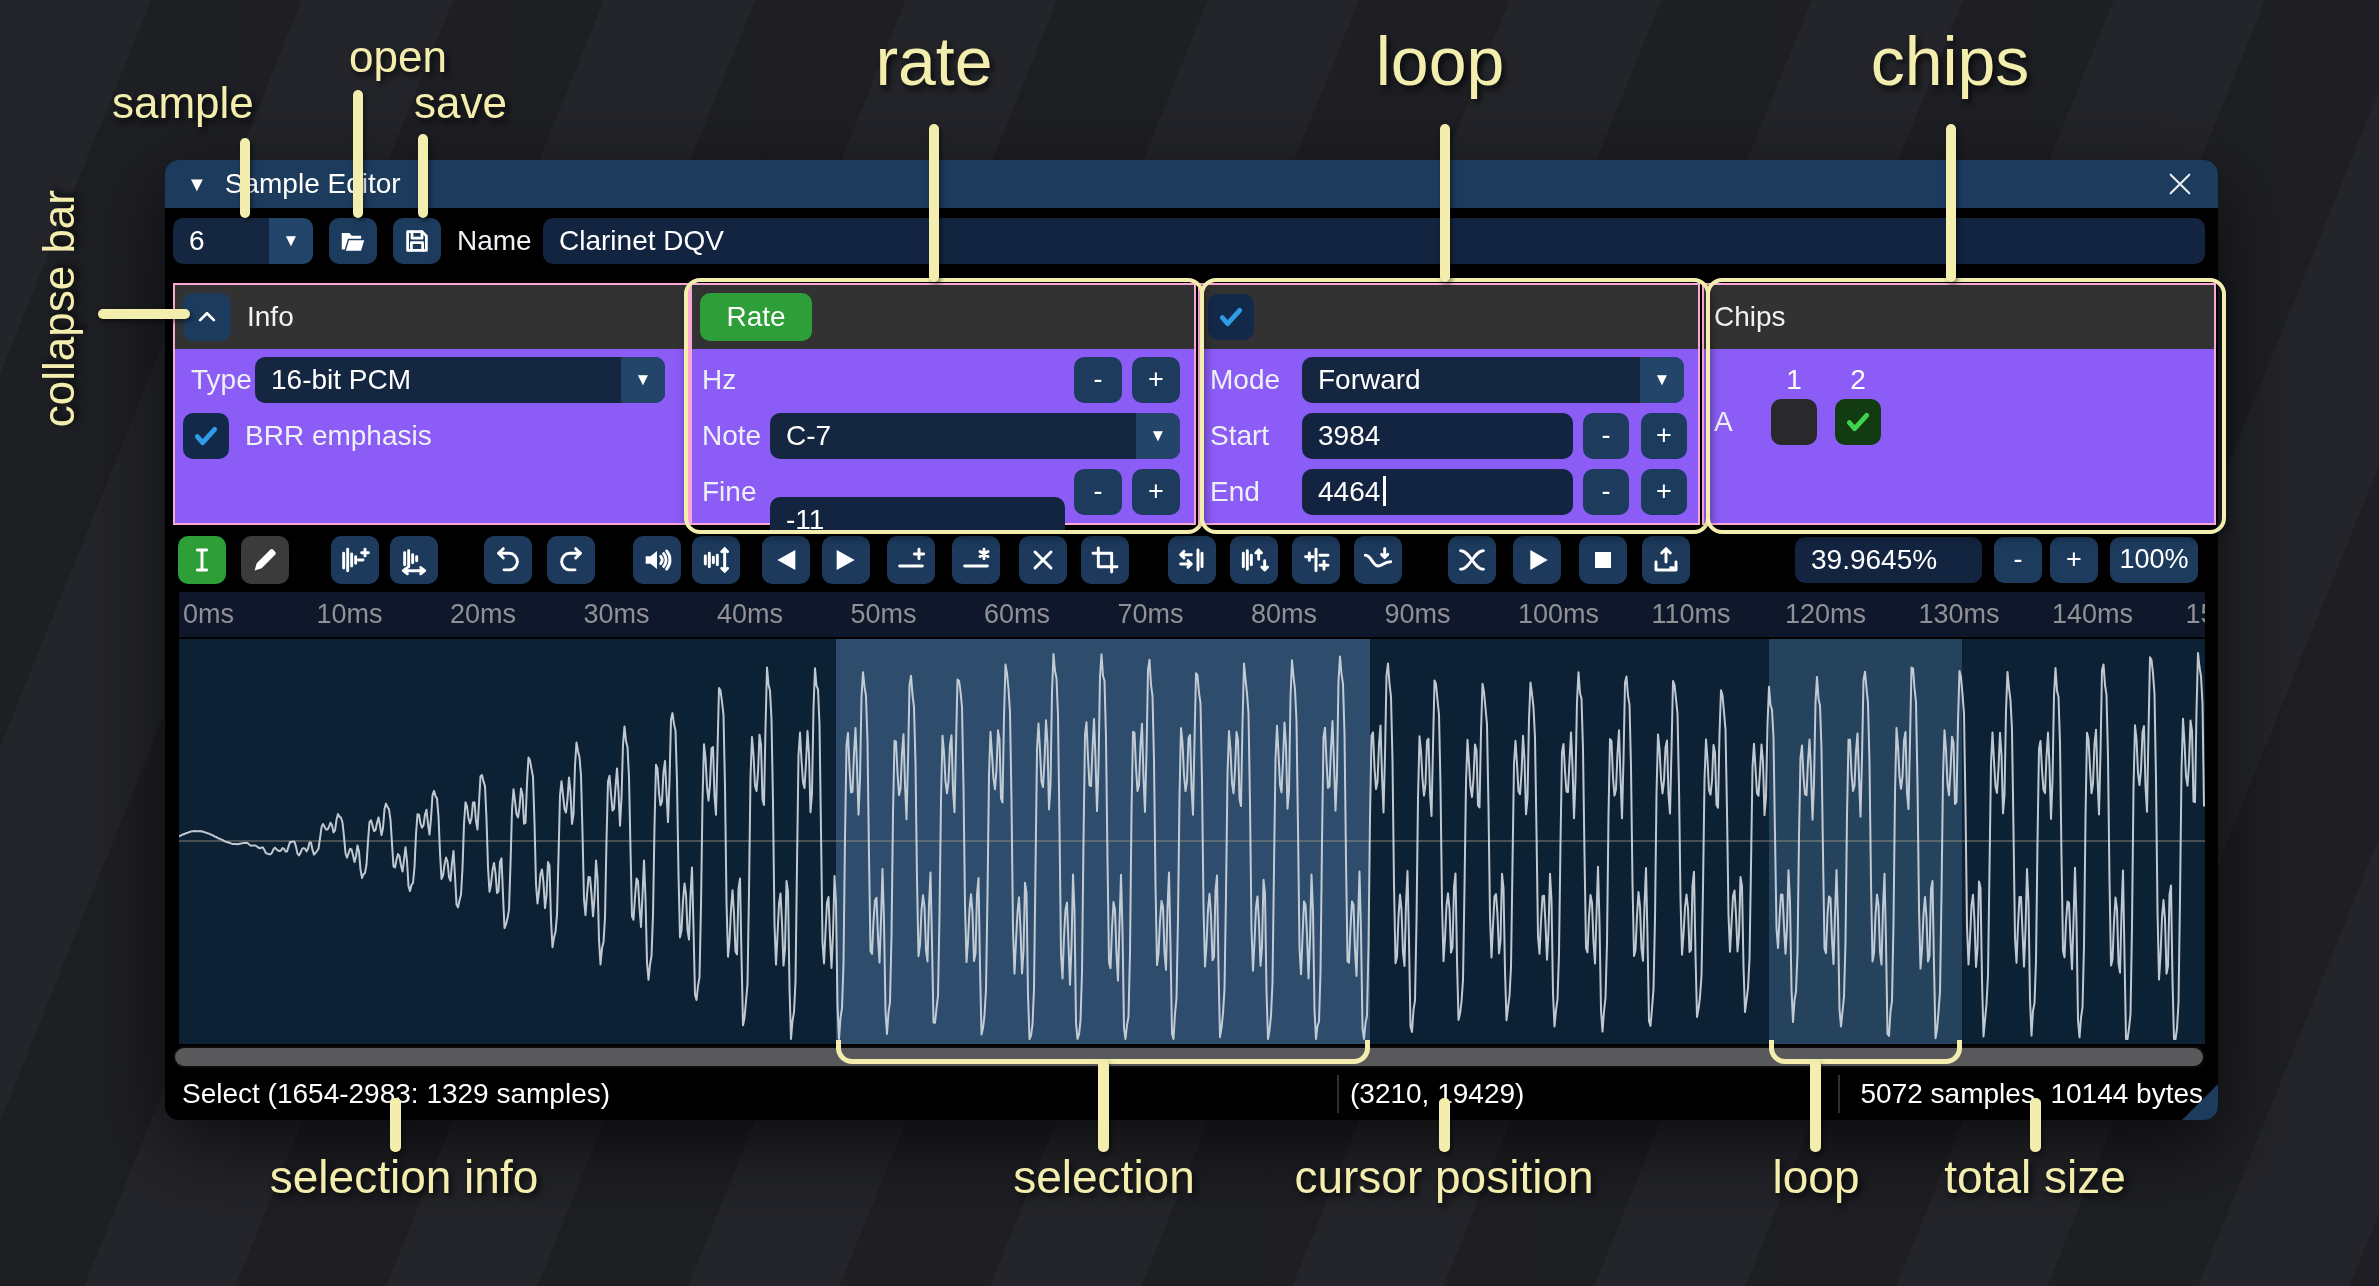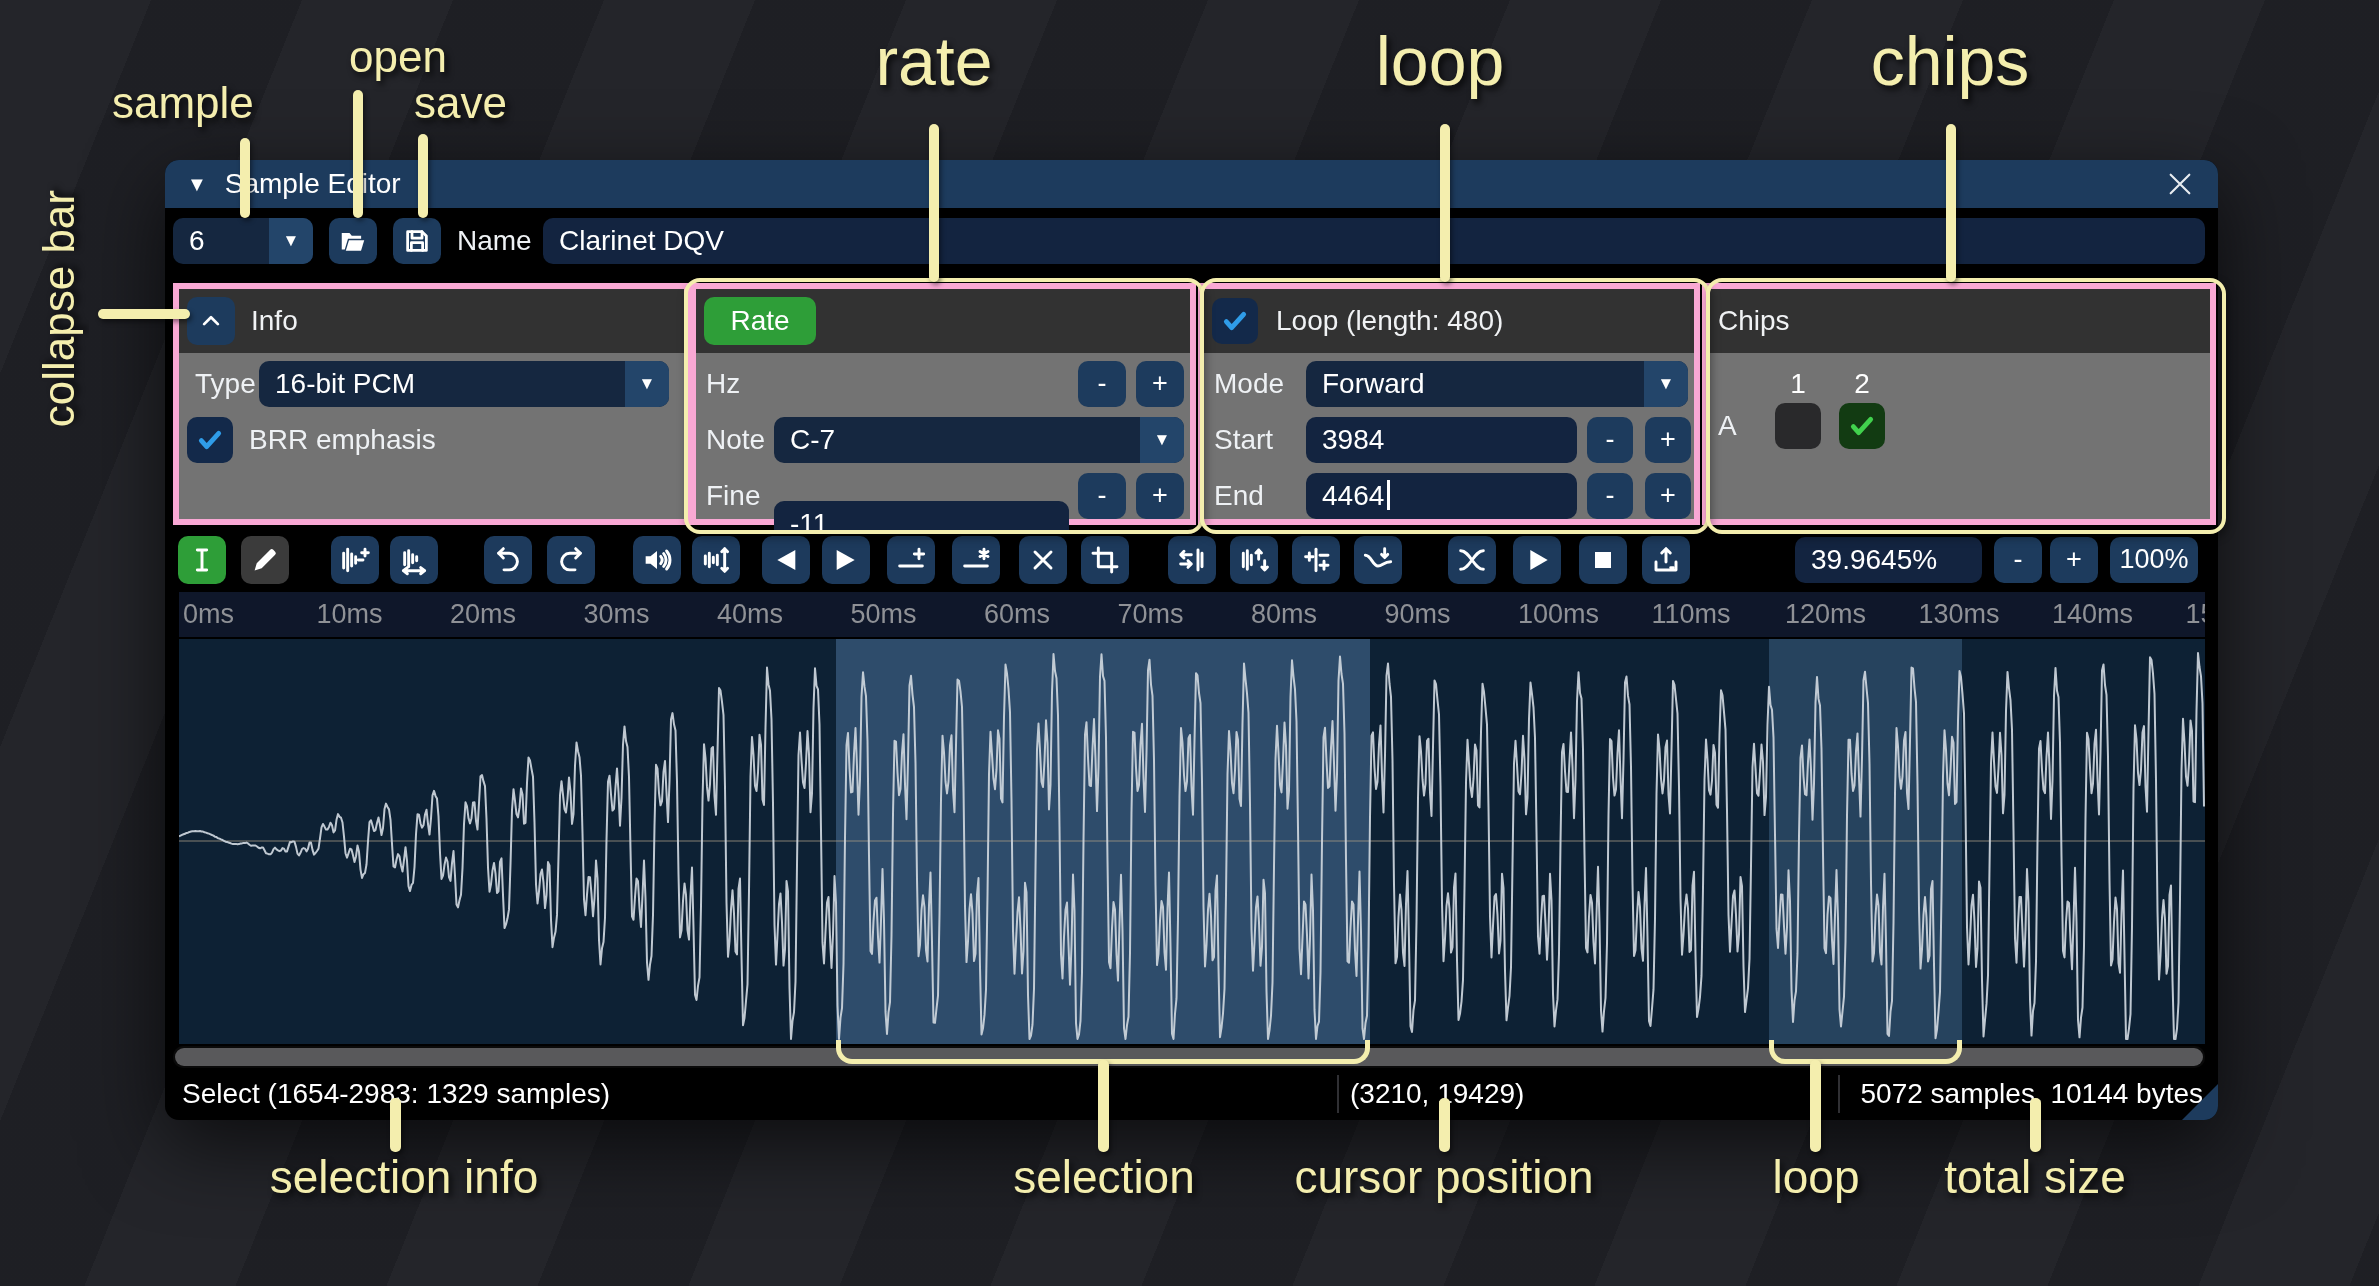--- a/index.html
+++ b/index.html
@@ -22,21 +22,21 @@
   .combo{position:absolute;height:46px;background:#152740;border-radius:10px;color:#fff;font-size:28px;
     line-height:46px;display:flex;justify-content:space-between;overflow:hidden;}
   .combo-val{padding:0 16px;}
   .combo-arrow{width:44px;background:#23456a;color:#fff;font-size:17px;flex:none;
     display:flex;align-items:center;justify-content:center;}
   .icon-btn{position:absolute;width:48px;height:46px;background:#1d3b5d;border-radius:10px;
     display:flex;align-items:center;justify-content:center;}
   .icon-btn svg{width:30px;height:30px;}
   svg .st{stroke:#fff;fill:none;stroke-width:2.2;stroke-linecap:round;stroke-linejoin:round;}
   
-  .panel{position:absolute;top:123px;height:242px;background:#737373;border:6px solid #f9a8d4;box-sizing:border-box;}
+  .panel{position:absolute;top:123px;height:242px;background:#8b5cf6;border:2px solid #f9a8d4;box-sizing:border-box;}
   .phead{position:absolute;left:0;top:0;right:0;height:64px;background:#323232;}
   .phead-lbl{position:absolute;color:#f0f2f4;font-size:28px;line-height:64px;white-space:nowrap;}
   .tab{position:absolute;height:48px;border-radius:10px;color:#fff;font-size:28px;line-height:48px;text-align:center;}
   .tab.green{background:#2e9e38;}
   .tab.gray{background:#3b3b3b;}
   .checkbox{position:absolute;width:46px;height:46px;background:#13294a;border-radius:10px;
     display:flex;align-items:center;justify-content:center;}
   .checkbox svg{width:32px;height:32px;}
   .checkbox svg path{stroke:#2f9ce8;stroke-width:3.6;fill:none;stroke-linecap:round;stroke-linejoin:round;}
   .spin{position:absolute;width:48px;height:46px;background:#1d3b5d;border-radius:10px;color:#fff;
@@ -167,21 +167,20 @@
       <div class="spin" style="left:440px;top:184px;"><span>+</span></div>
     </div>
 
     <div class="panel" style="left:1033px;width:502px;">
       <div class="phead"></div>
       <div class="checkbox" style="left:8px;top:9px;">
         <svg viewBox="0 0 24 24">
             <path d="M5.5 12.5l4 4.5L18.5 7"></path>
           </svg>
       </div>
-      <span class="phead-lbl" style="left:72px;">Loop (length: 480)</span>
       <span class="lbl" style="left:10px;top:72px;">Mode</span>
       <div class="combo" style="left:102px;top:72px;width:382px;">
         <span class="combo-val">Forward</span>
         <span class="combo-arrow">▼</span>
       </div>
       <span class="lbl" style="left:10px;top:128px;">Start</span>
       <div class="input" style="left:102px;top:128px;width:271px;"><span>3984</span></div>
       <div class="spin" style="left:383px;top:128px;width:46px;"><span>-</span></div>
       <div class="spin" style="left:441px;top:128px;width:46px;"><span>+</span></div>
       <span class="lbl" style="left:10px;top:184px;">End</span>

